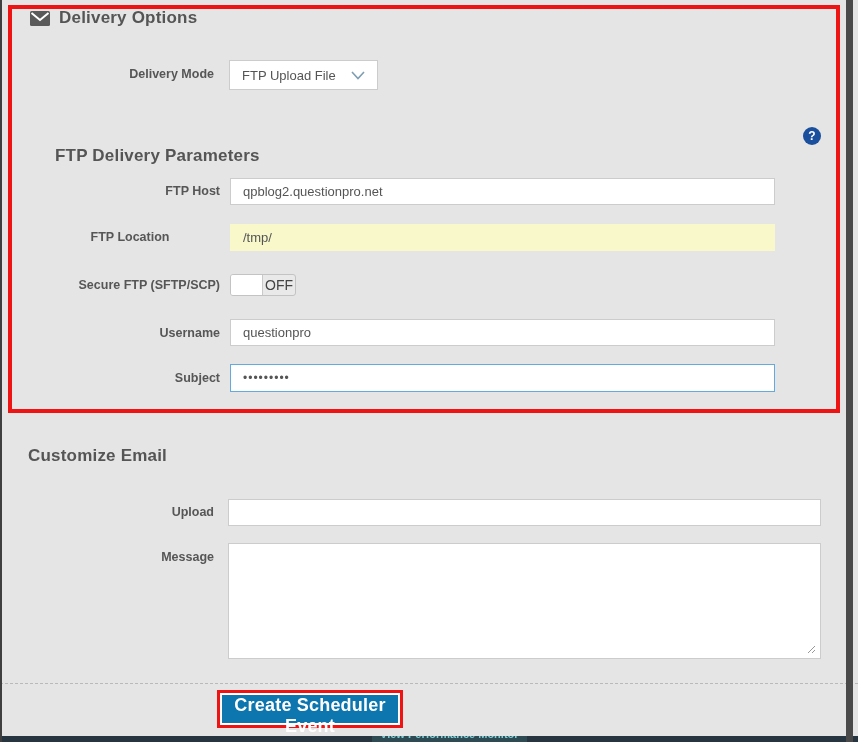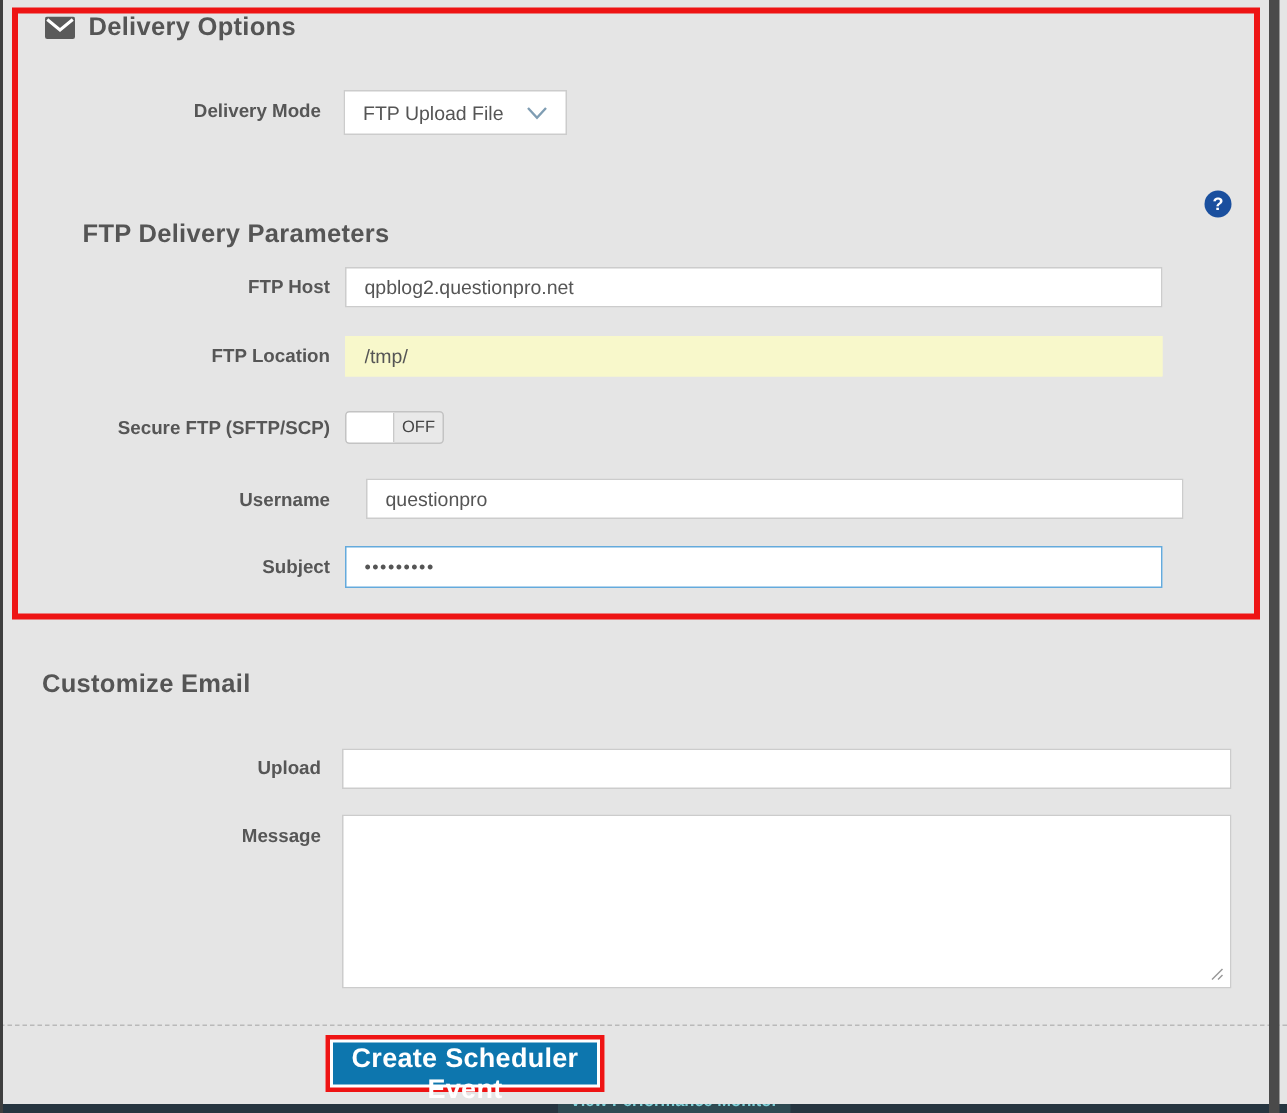--- a/index.html
+++ b/index.html
@@ -75,21 +75,21 @@
   .toggle {
     position: absolute; left: 230px; top: 274px; width: 66px; height: 22px;
     border: 1px solid #c3c3c3; border-radius: 3px; background: #e9e9e9;
     display: flex; cursor: pointer; overflow: hidden;
   }
   .toggle .knob {
     width: 32px; height: 100%; background: #ffffff; border-right: 1px solid #c9c9c9;
   }
   .toggle .state {
     flex: 1; display: flex; align-items: center; justify-content: center;
-    font-size: 11px; color: #444444;
+    font-size: 14px; color: #444444;
   }
   
   .email-label { left: 40px; width: 174px; }
   .txt-input.wide { left: 228px; width: 593px; }
   textarea.msg {
     position: absolute; left: 228px; top: 543px; width: 593px; height: 116px;
     border: 1px solid #cccccc; background: #ffffff; resize: none;
     font-family: "Liberation Sans", sans-serif; font-size: 13px; color: #555555;
     padding: 6px 12px; outline: none;
   }
@@ -145,31 +145,31 @@
   </div>
 
   <div class="h2" style="left: 55px; top: 118px; margin-top: 28px;">FTP Delivery Parameters</div>
   <div class="help-icon">
     <span>?</span>
   </div>
 
   <div class="fld-label" style="top: 184px;">FTP Host</div>
   <input class="txt-input" style="top: 178px;" type="text" value="qpblog2.questionpro.net">
 
-  <div class="fld-label" style="top: 230px;">FTP Location</div>
+  <div class="fld-label" style="top: 230px; text-align: center;">FTP Location</div>
   <input class="txt-input yellow" style="top: 224px;" type="text" value="/tmp/">
 
   <div class="fld-label" style="top: 278px;">Secure FTP (SFTP/SCP)</div>
   <div class="toggle">
     <div class="knob"></div>
     <div class="state">OFF</div>
   </div>
 
   <div class="fld-label" style="top: 326px;">Username</div>
-  <input class="txt-input" style="top: 319px; margin-left: 14px;" type="text" value="questionpro">
+  <input class="txt-input" style="top: 319px;" type="text" value="questionpro">
 
   <div class="fld-label" style="top: 371px;">Subject</div>
   <input class="txt-input focus-blue pwd" style="top: 364px;" type="text" value="•••••••••">
 
   <div class="h2" style="left: 28px; top: 446px;">Customize Email</div>
 
   <div class="fld-label email-label" style="top: 505px;">Upload</div>
   <input class="txt-input wide" style="top: 499px;" type="text" value="">
 
   <div class="fld-label email-label" style="top: 550px;">Message</div>

